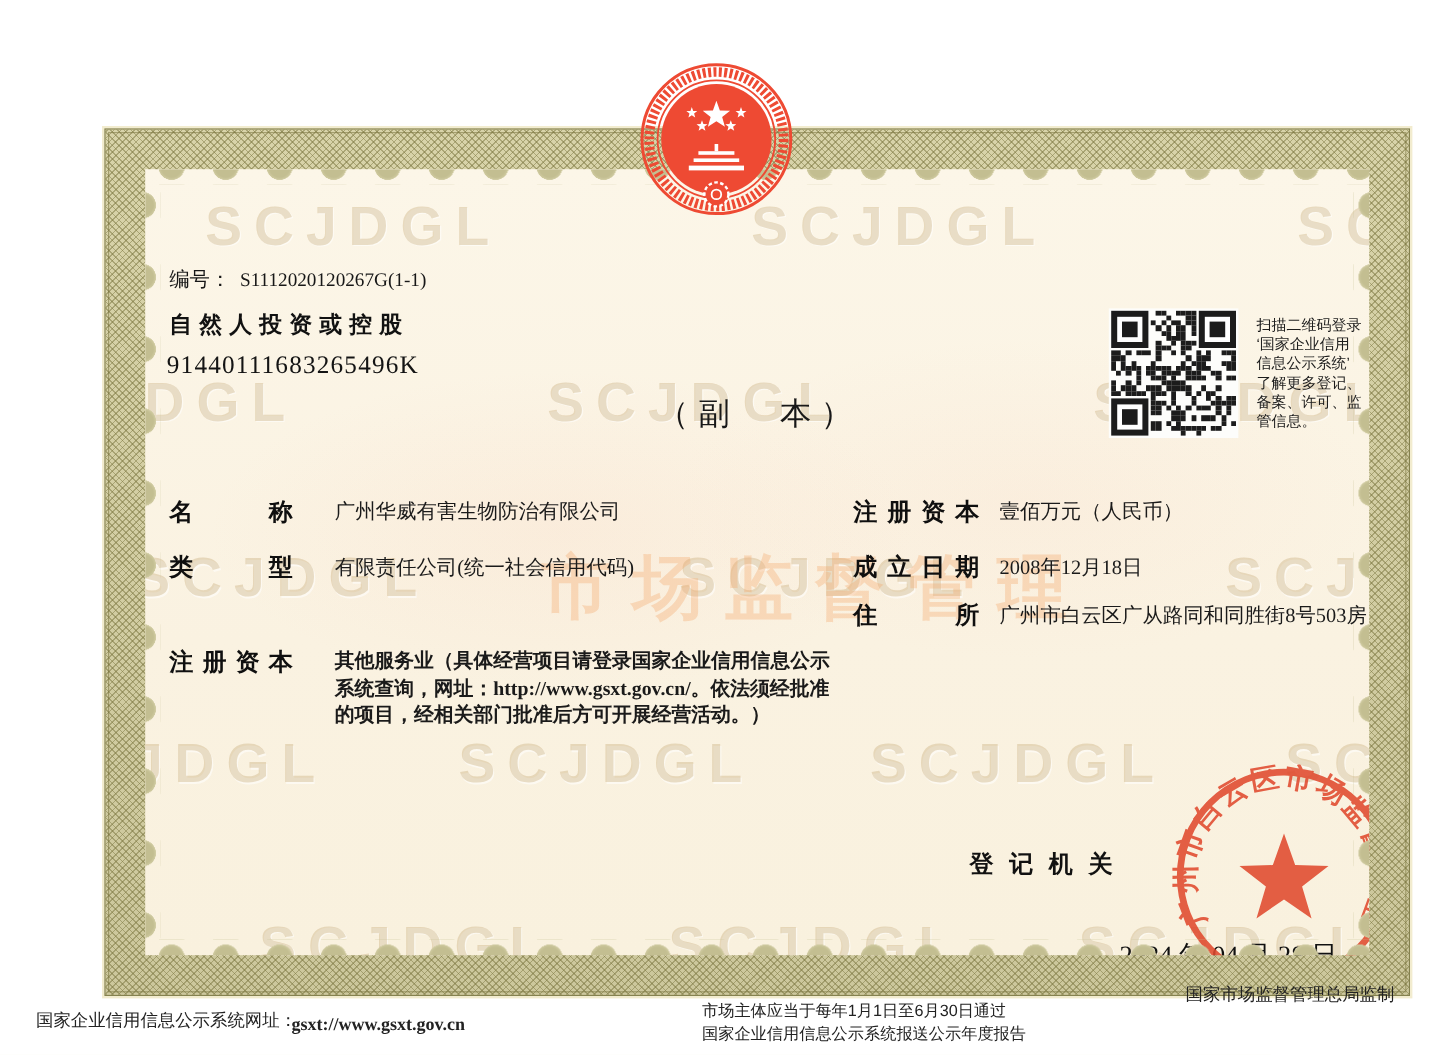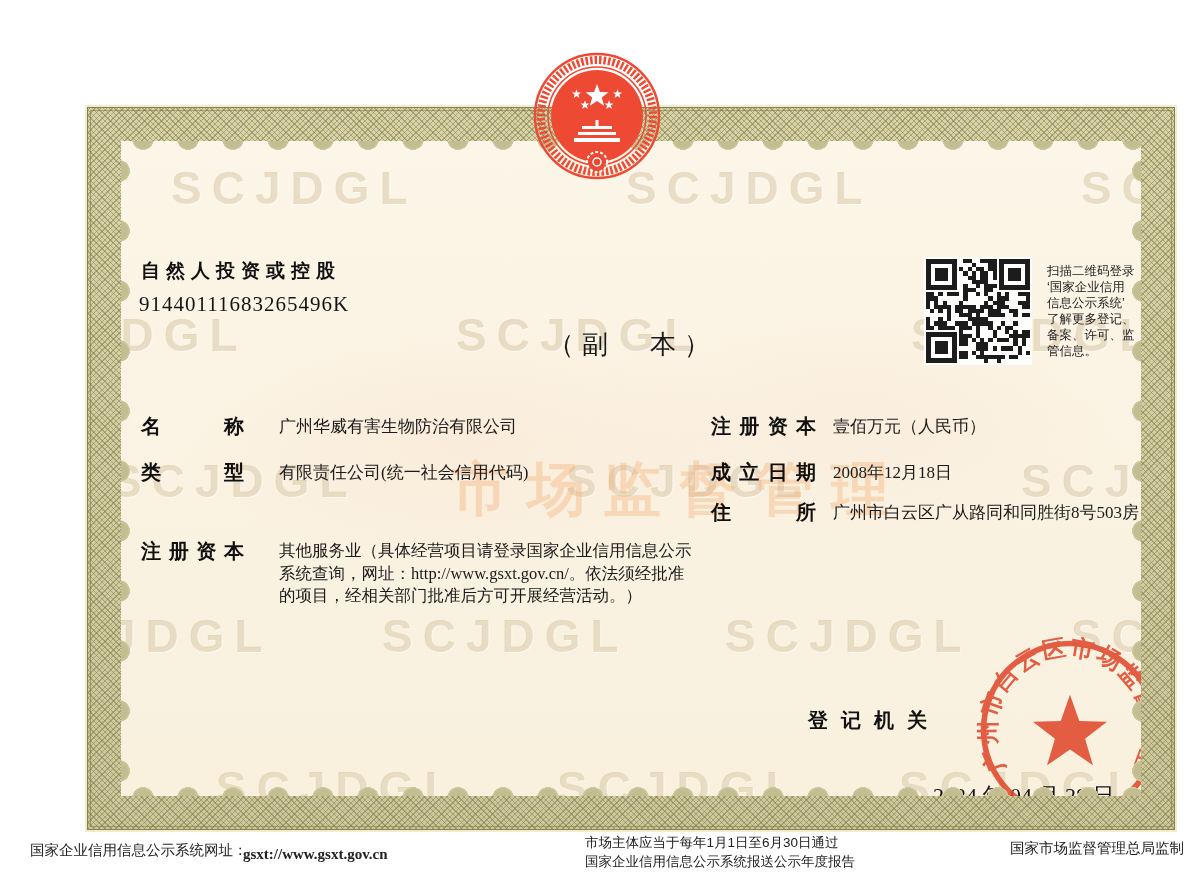--- a/index.html
+++ b/index.html
@@ -60,36 +60,36 @@
   .qr-caption { position:absolute; left:926px; top:122px; width:104px; font-size:12.5px;
     line-height:16px; color:#1c1c1c; white-space:pre-line; }
 
   
   .frow { position:absolute; display:flex; align-items:flex-start; }
   .flabel { display:inline-block; flex:none; font-size:20px; font-weight:bold; color:#0f0f0f;
     text-align:justify; text-align-last:justify; word-break:keep-all; }
   .w103 { width:103px; } .w105 { width:105px; }
   .fvalue { font-family:"Liberation Serif", serif; font-size:17px; color:#1a1a1a; padding-top:2px; }
   .gap-l { margin-left:35px; } .gap-r { margin-left:17px; }
-  .scope-val { width:420px; line-height:22.5px; font-size:16.5px; }
+  .scope-val { width:420px; line-height:22.5px; font-size:16.5px;font-weight:bold; }
 
   
   .authority { position:absolute; left:687px; top:566px; font-size:20px; font-weight:bold; letter-spacing:13px; color:#111; white-space:nowrap; }
   .reg-date { position:absolute; left:812px; top:640px; font-family:"Liberation Serif", serif; font-size:22px; color:#111; white-space:nowrap; }
   .seal { position:absolute; left:856px; top:496px; width:186px; height:186px; opacity:.88; }
 
   
   .emblem { position:absolute; left:532px; top:38px; width:130px; height:156px; z-index:5; }
 
   
   .footer-item { position:absolute; color:#222; }
   .f-site-label { left:30px; top:841px; font-size:14.5px; }
   .f-site-url { left:243px; top:846px; font-size:15px; font-weight:bold; font-family:"Liberation Serif", serif; }
   .f-notice { left:585px; top:833px; font-size:13.5px; line-height:19px; }
-  .f-right { left:988px; top:839px; font-size:14.5px;margin-left:22px; }
+  .f-right { left:988px; top:819px; font-size:14.5px; }
 </style>
 </head>
 <body>
 
 <div class="page">
 
   <div class="cert">
     <div class="band"></div>
     <div class="paper">
 
@@ -104,20 +104,23 @@
       <div class="wm-tile" style="left:900px;top:313px">SCJDGL</div>
       <div class="wm-tile" style="left:-95px;top:468px">SCJDGL</div>
       <div class="wm-tile" style="left:261px;top:468px">SCJDGL</div>
       <div class="wm-tile" style="left:604px;top:468px">SCJDGL</div>
       <div class="wm-tile" style="left:950px;top:468px">SCJDGL</div>
       <div class="wm-tile" style="left:95px;top:620px">SCJDGL</div>
       <div class="wm-tile" style="left:436px;top:620px">SCJDGL</div>
       <div class="wm-tile" style="left:778px;top:620px">SCJDGL</div>
       <div class="wm-center">市场监督管理</div>
 
+      <div class="serial">
+        <span>编号：</span><span class="num">S1112020120267G(1-1)</span>
+      </div>
       <div class="uscc-label">自然人投资或控股</div>
       <div class="uscc-value">91440111683265496K</div>
       <div class="subtitle">（副　本）</div>
 
       <div class="qr" id="qr">
         <span class="fp tl"></span>
         <span class="fp tr"></span>
         <span class="fp bl"></span>
       <i style="grid-area: 1 / 10;"></i>
           <i style="grid-area: 1 / 11;"></i>

